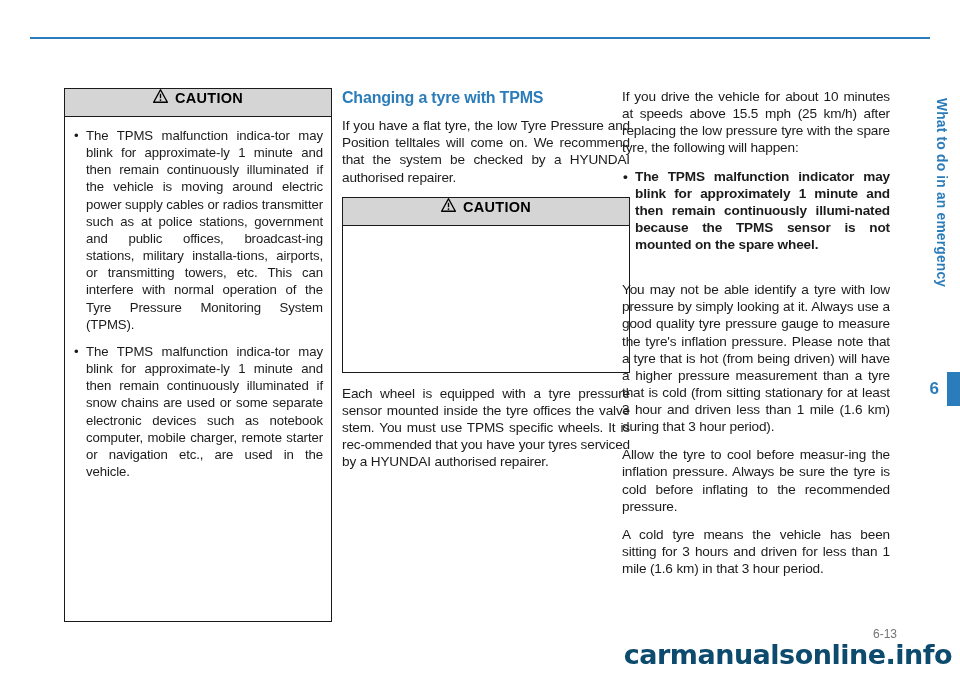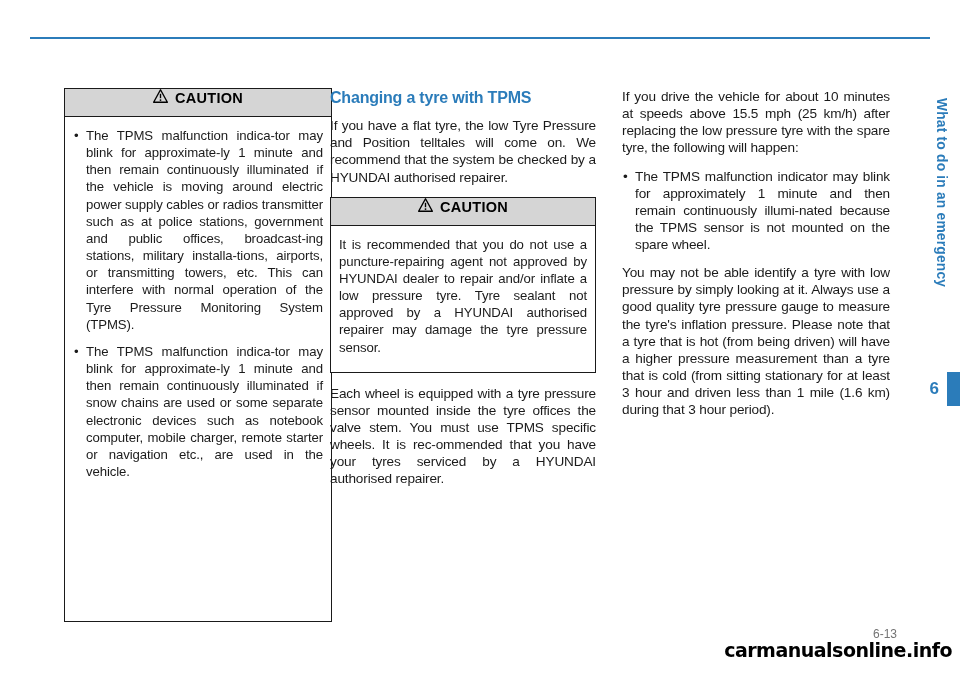--- a/index.html
+++ b/index.html
@@ -17,21 +17,21 @@
     width: 900px; height: 2px; background: #2b7cba;
   }
 
   .col {
     position: absolute; top: 88px;
     font-size: 13.6px; line-height: 1.26;
     letter-spacing: -0.15px;
     text-align: justify;
   }
   .col.left   { left: 64px;  width: 268px; }
-  .col.middle { left: 330px; width: 266px; }
+  .col.middle { left: 342px; width: 288px; }
   .col.right  { left: 622px; width: 268px; }
 
   .col p { margin-bottom: 11px; }
 
   .section-heading {
     color: #2b7cba; font-size: 16px; font-weight: bold;
     letter-spacing: -0.2px; text-align: left; margin-bottom: 9px;
   }
 
   .caution-box { border: 1.5px solid #1a1a1a; background: #fff; }
@@ -50,21 +50,21 @@
     padding: 10px 8px 10px 8px;
     font-weight: normal; font-size: 13.2px; line-height: 1.3;
     letter-spacing: -0.1px; text-align: justify;
   }
   .caution-body ul { list-style: none; }
   .caution-body li { position: relative; padding-left: 13px; margin-bottom: 10px; }
   .caution-body li::before { content: "\2022"; position: absolute; left: 1px; top: 0; }
   .caution-body .note { padding-left: 13px; margin-bottom: 0; }
   .caution-body .cb-text { margin-bottom: 0; }
 
-  .plain-bullets { list-style: none; margin-bottom: 11px; }
+  .plain-bullets { list-style: none; margin-bottom: 28px; font-weight: bold; }
   .plain-bullets li { position: relative; padding-left: 13px; }
   .plain-bullets li::before { content: "\2022"; position: absolute; left: 1px; top: 0; }
 
   .sidebar-label {
     position: absolute; top: 98px; right: 11px;
     writing-mode: vertical-rl;
     color: #2b7cba; font-size: 13.8px; font-weight: bold;
     letter-spacing: 0.2px;
   }
   .chapter-num {
@@ -77,21 +77,21 @@
   }
 
   .page-number {
     position: absolute; top: 627px; left: 873px;
     font-size: 12px; color: #737373; letter-spacing: 0;
   }
 
   .watermark {
     position: absolute; top: 639px; right: 8px;
     font-family: "DejaVu Sans", sans-serif;
-    font-size: 19px; font-weight: bold; color: #000000;
+    font-size: 27px; font-weight: bold; color: #0c4a6e;
     letter-spacing: -0.5px;
   }
 </style>
 </head>
 <body>
 
 <div class="page">
 
   <div class="top-rule"></div>
 
@@ -124,34 +124,33 @@
       <div class="caution-header">
         <span class="warn-icon">
           <svg width="15" height="14" viewBox="0 0 24 22">
             <path d="M12 1 L23 21 H1 Z" fill="none" stroke="#000" stroke-width="2.2" stroke-linejoin="round"></path>
             <rect x="10.9" y="7.5" width="2.2" height="7" fill="#000"></rect>
             <circle cx="12" cy="17.5" r="1.5" fill="#000"></circle>
           </svg>
         </span>
         <span>CAUTION</span>
       </div>
-      <div class="caution-body">
-        <p class="cb-text">It is recommended that you do not use a puncture-repairing agent not approved by HYUNDAI dealer to repair and/or inflate a low pressure tyre. Tyre sealant not approved by a HYUNDAI authorised repairer may damage the tyre pressure sensor.</p>
-      </div>
     </div>
 
     <p>Each wheel is equipped with a tyre pressure sensor mounted inside the tyre offices the valve stem. You must use TPMS specific wheels. It is rec-ommended that you have your tyres serviced by a HYUNDAI authorised repairer.</p>
   </div>
 
   <div class="col right">
     <p>If you drive the vehicle for about 10 minutes at speeds above 15.5 mph (25 km/h) after replacing the low pressure tyre with the spare tyre, the following will happen:</p>
     <ul class="plain-bullets">
       <li>The TPMS malfunction indicator may blink for approximately 1 minute and then remain continuously illumi-nated because the TPMS sensor is not mounted on the spare wheel.</li>
     </ul>
     <p>You may not be able identify a tyre with low pressure by simply looking at it. Always use a good quality tyre pressure gauge to measure the tyre's inflation pressure. Please note that a tyre that is hot (from being driven) will have a higher pressure measurement than a tyre that is cold (from sitting stationary for at least 3 hour and driven less than 1 mile (1.6 km) during that 3 hour period).</p>
+    <p>Allow the tyre to cool before measur-ing the inflation pressure. Always be sure the tyre is cold before inflating to the recommended pressure.</p>
+    <p>A cold tyre means the vehicle has been sitting for 3 hours and driven for less than 1 mile (1.6 km) in that 3 hour period.</p>
   </div>
 
   <div class="sidebar-label">What to do in an emergency</div>
   <div class="chapter-num">6</div>
   <div class="chapter-rect"></div>
 
   <div class="page-number">6-13</div>
   <div class="watermark">carmanualsonline.info</div>
 
 </div>

